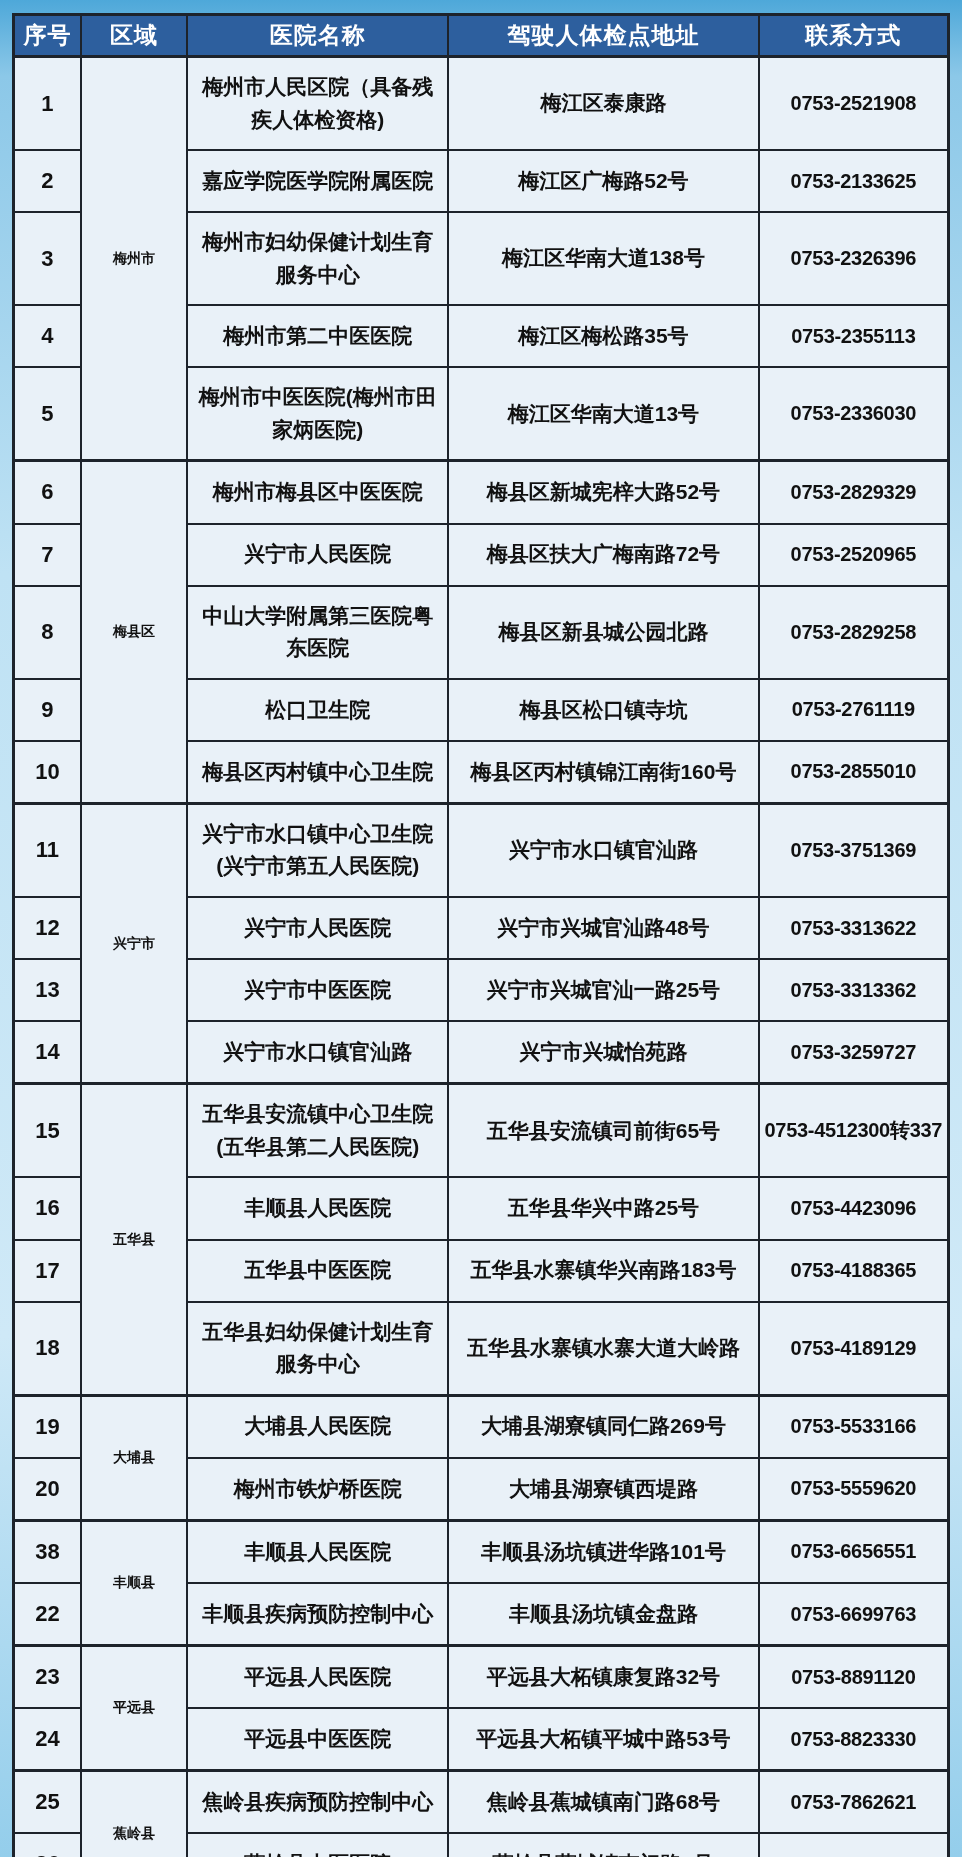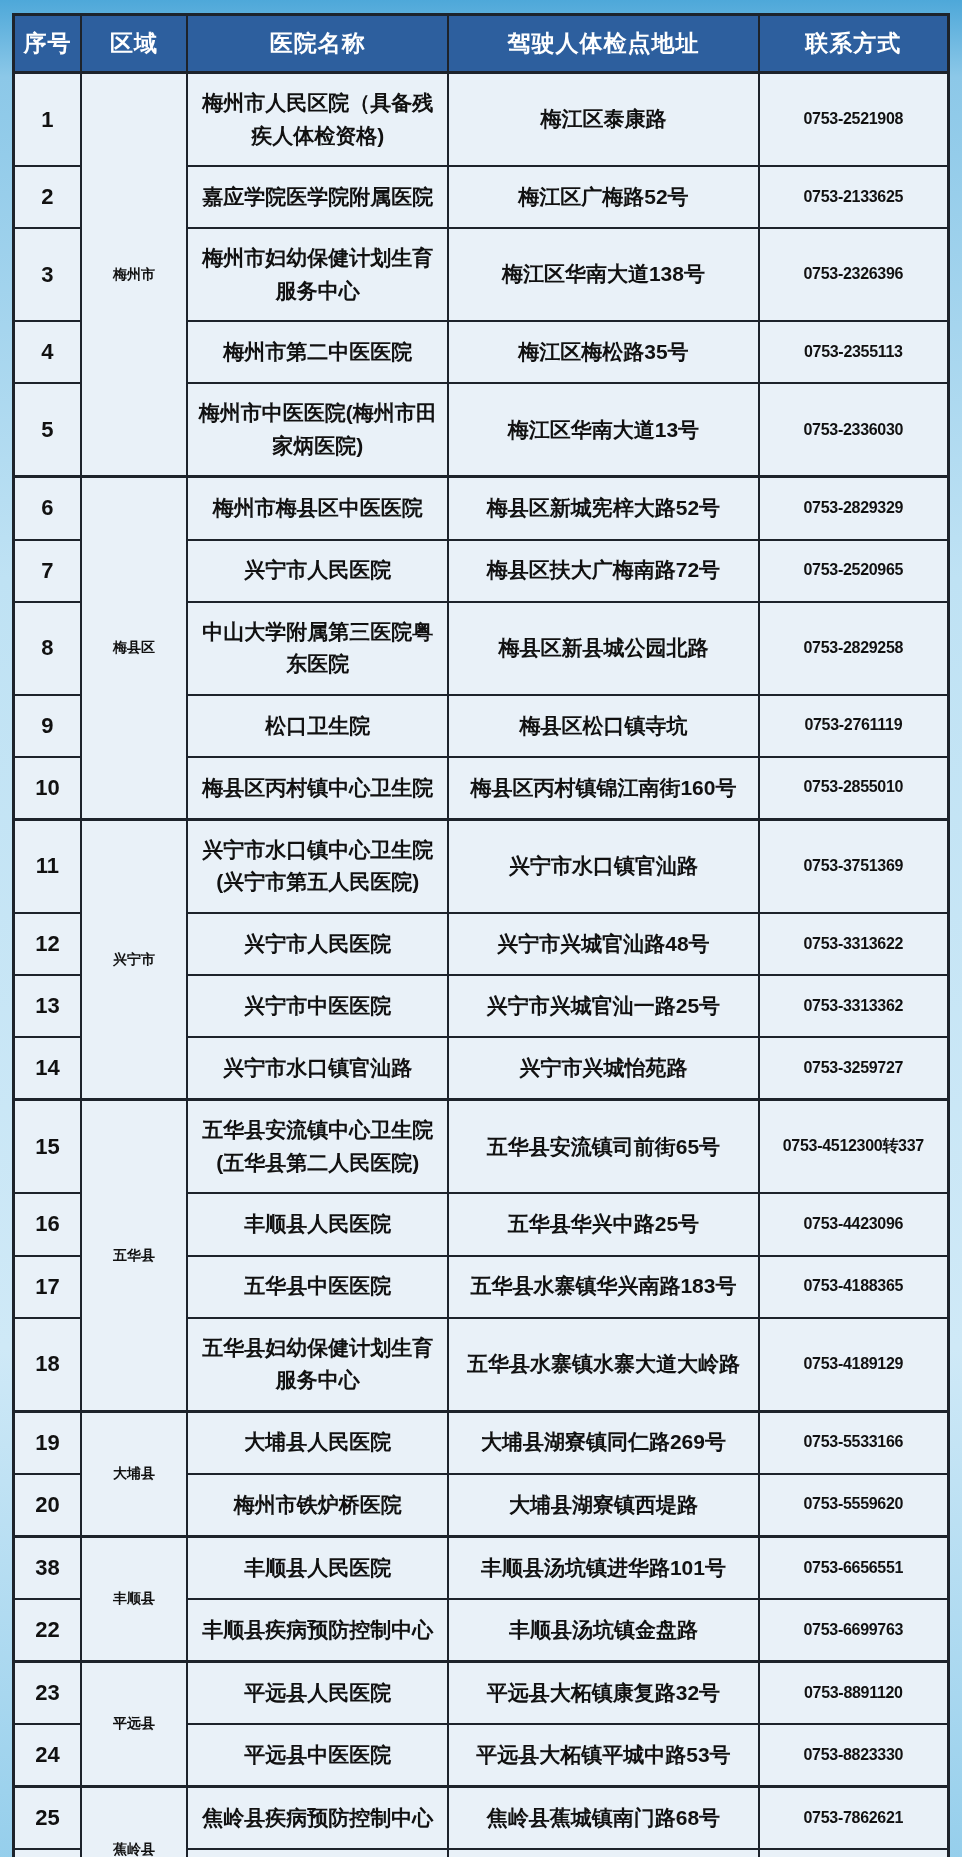--- a/index.html
+++ b/index.html
@@ -39,36 +39,36 @@
     color: var(--text);
     text-align: center;
     vertical-align: middle;
     word-break: break-all;
   }
   thead th {
     background: var(--header-bg);
     color: var(--header-text);
     font-size: 23px;
     font-weight: bold;
-    padding: 12px 4px;
+    padding: 4px 4px;
     letter-spacing: 1px;
     border-bottom-width: 3px;
   }
   tbody td {
     background: var(--cell-bg);
     font-size: 21px;
     font-weight: bold;
     line-height: 1.55;
     padding: 13px 6px;
   }
   tbody td.cell-no { font-size: 22px; }
   tbody td.cell-region { font-size: 14px; }
   tbody td.cell-phone {
     white-space: nowrap;
-    font-size: 16px;
+    font-size: 20px;
     letter-spacing: -0.3px;
     padding-left: 2px;
     padding-right: 2px;
   }
   tbody tr.group-start td { border-top-width: 3px; }
   col.c-no     { width: 7.2%; }
   col.c-region { width: 11.4%; }
   col.c-name   { width: 27.9%; }
   col.c-addr   { width: 33.2%; }
   col.c-phone  { width: 20.3%; }

